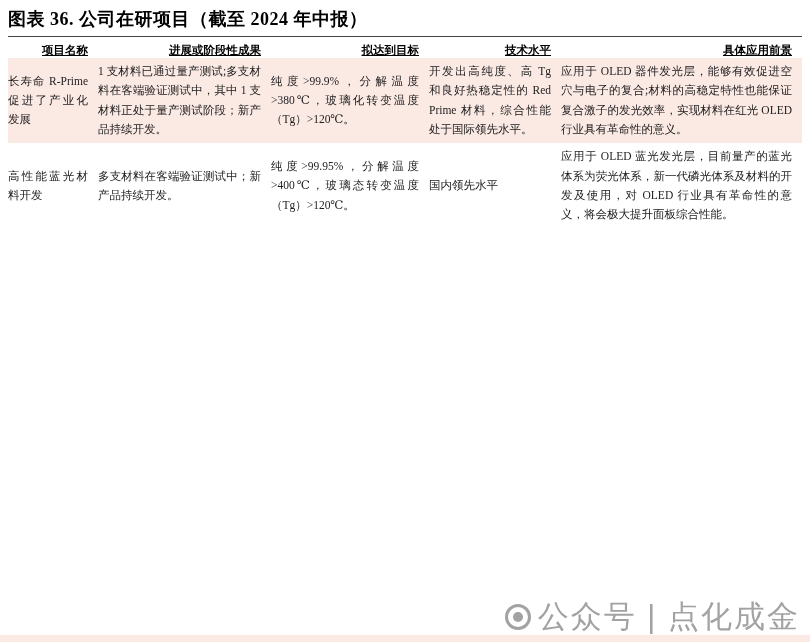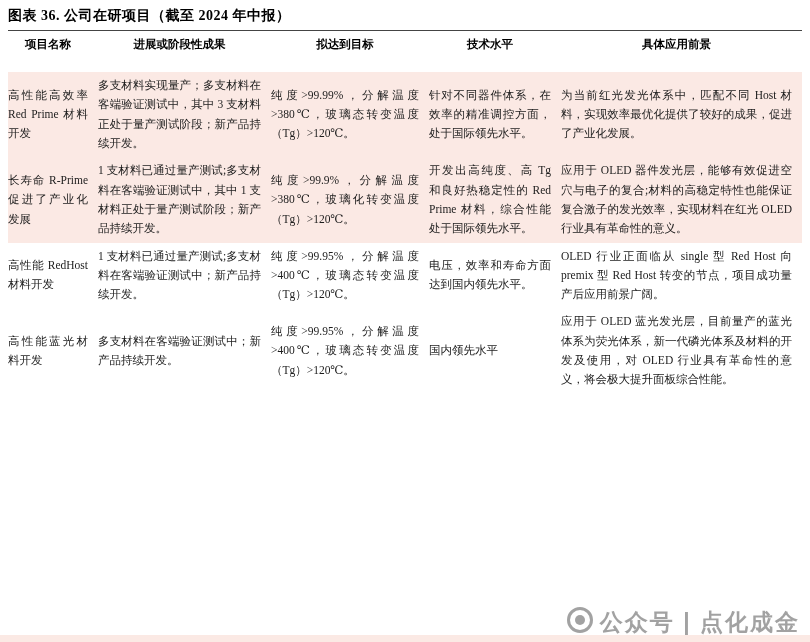--- a/index.html
+++ b/index.html
@@ -6,65 +6,67 @@
   html,body { width:810px; height:642px; }
   body {
     position:relative;
     overflow:hidden;
     background:#ffffff;
     color:#1c1c1c;
     font-family:"Liberation Serif","DejaVu Serif",serif;
   }
   .page { padding:5px 8px 0 8px; }
   .fig-title {
-    font-size:14px;
+    font-size:18px;
     font-weight:bold;
     letter-spacing:.5px;
     padding:2px 0 5px 0;
     color:#000;
   }
   .title-rule { border-top:1.5px solid #444; }
   table.rnd {
     width:794px;
     table-layout:fixed;
     border-collapse:collapse;
     font-size:11.5px;
   }
   table.rnd th {
-    text-align:center;
+    text-align:right;
     font-weight:bold;
     font-size:11.5px;
-    padding:6px 10px 20px 0;
+    padding:6px 10px 0 0;
     vertical-align:middle;
     color:#000;
+    text-decoration:underline;
   }
   table.rnd td {
     vertical-align:middle;
     padding:4px 10px 4px 0;
     line-height:1.68;
     text-align:justify;
     text-justify:inter-character;
   }
   tr.pink { background:#fbe9e4; }
   .bottom-strip {
     position:absolute;
     left:0; right:0; bottom:0;
     height:7px;
     background:#fbe9e4;
   }
   .watermark {
     position:absolute;
     right:10px;
     bottom:4px;
     display:flex;
+    align-items:center;
     gap:7px;
     color:rgba(85,85,85,.55);
     font-family:"Liberation Sans","DejaVu Sans",sans-serif;
-    font-weight:bold;
-    font-size:23px;
+    font-weight:normal;
+    font-size:31px;
     letter-spacing:2px;
     pointer-events:none;
     white-space:nowrap;
   }
   .wm-icon {
     width:26px; height:26px;
     border:3px solid rgba(85,85,85,.55);
     border-radius:50%;
     position:relative;
     flex:0 0 auto;
@@ -98,39 +100,25 @@
       <tr>
         <th>项目名称</th>
         <th>进展或阶段性成果</th>
         <th>拟达到目标</th>
         <th>技术水平</th>
         <th>具体应用前景</th>
       </tr>
     </thead>
     <tbody>
       <tr class="pink">
-        <td>高性能高效率 Red Prime 材料开发</td>
-        <td>多支材料实现量产；多支材料在客端验证测试中，其中 3 支材料正处于量产测试阶段；新产品持续开发。</td>
-        <td>纯度&gt;99.99%，分解温度&gt;380℃，玻璃态转变温度（Tg）&gt;120℃。</td>
-        <td>针对不同器件体系，在效率的精准调控方面，处于国际领先水平。</td>
-        <td>为当前红光发光体系中，匹配不同 Host 材料，实现效率最优化提供了较好的成果，促进了产业化发展。</td>
-      </tr>
-      <tr class="pink">
         <td>长寿命 R-Prime 促进了产业化发展</td>
         <td>1 支材料已通过量产测试;多支材料在客端验证测试中，其中 1 支材料正处于量产测试阶段；新产品持续开发。</td>
         <td>纯度&gt;99.9%，分解温度&gt;380℃，玻璃化转变温度（Tg）&gt;120℃。</td>
         <td>开发出高纯度、高 Tg 和良好热稳定性的 Red Prime 材料，综合性能处于国际领先水平。</td>
         <td>应用于 OLED 器件发光层，能够有效促进空穴与电子的复合;材料的高稳定特性也能保证复合激子的发光效率，实现材料在红光 OLED 行业具有革命性的意义。</td>
-      </tr>
-      <tr>
-        <td>高性能 RedHost 材料开发</td>
-        <td>1 支材料已通过量产测试;多支材料在客端验证测试中；新产品持续开发。</td>
-        <td>纯度&gt;99.95%，分解温度&gt;400℃，玻璃态转变温度（Tg）&gt;120℃。</td>
-        <td>电压，效率和寿命方面达到国内领先水平。</td>
-        <td>OLED 行业正面临从 single 型 Red Host 向 premix 型 Red Host 转变的节点，项目成功量产后应用前景广阔。</td>
       </tr>
       <tr>
         <td>高性能蓝光材料开发</td>
         <td>多支材料在客端验证测试中；新产品持续开发。</td>
         <td>纯度&gt;99.95%，分解温度&gt;400℃，玻璃态转变温度（Tg）&gt;120℃。</td>
         <td>国内领先水平</td>
         <td>应用于 OLED 蓝光发光层，目前量产的蓝光体系为荧光体系，新一代磷光体系及材料的开发及使用，对 OLED 行业具有革命性的意义，将会极大提升面板综合性能。</td>
       </tr>
     </tbody>
   </table>

